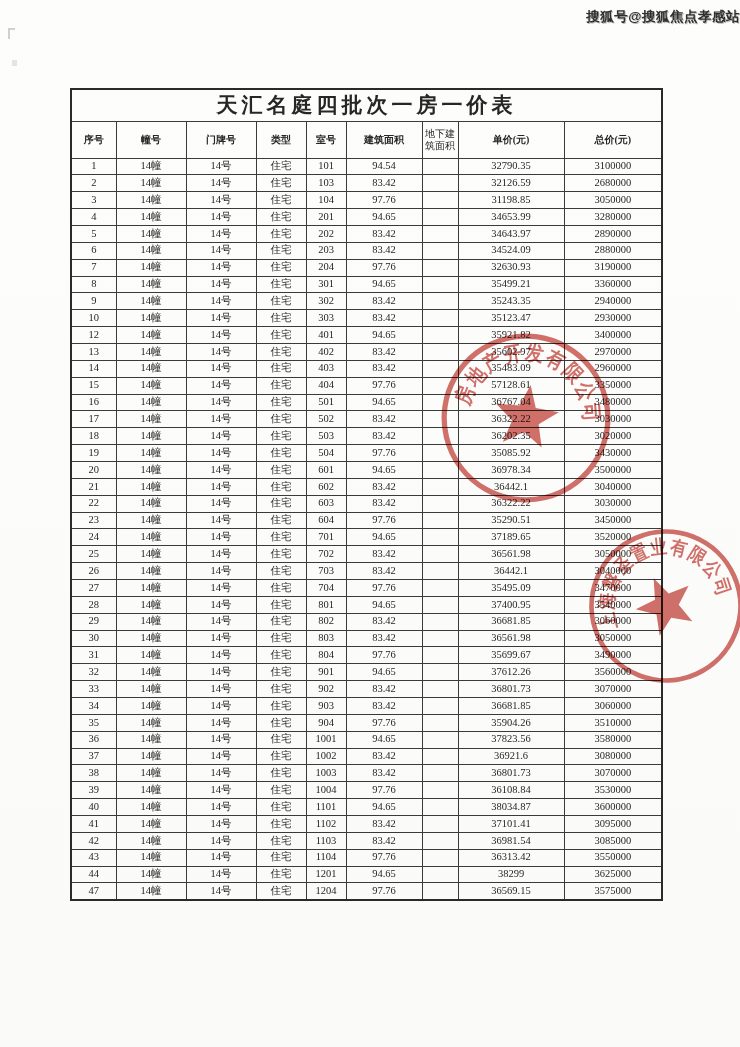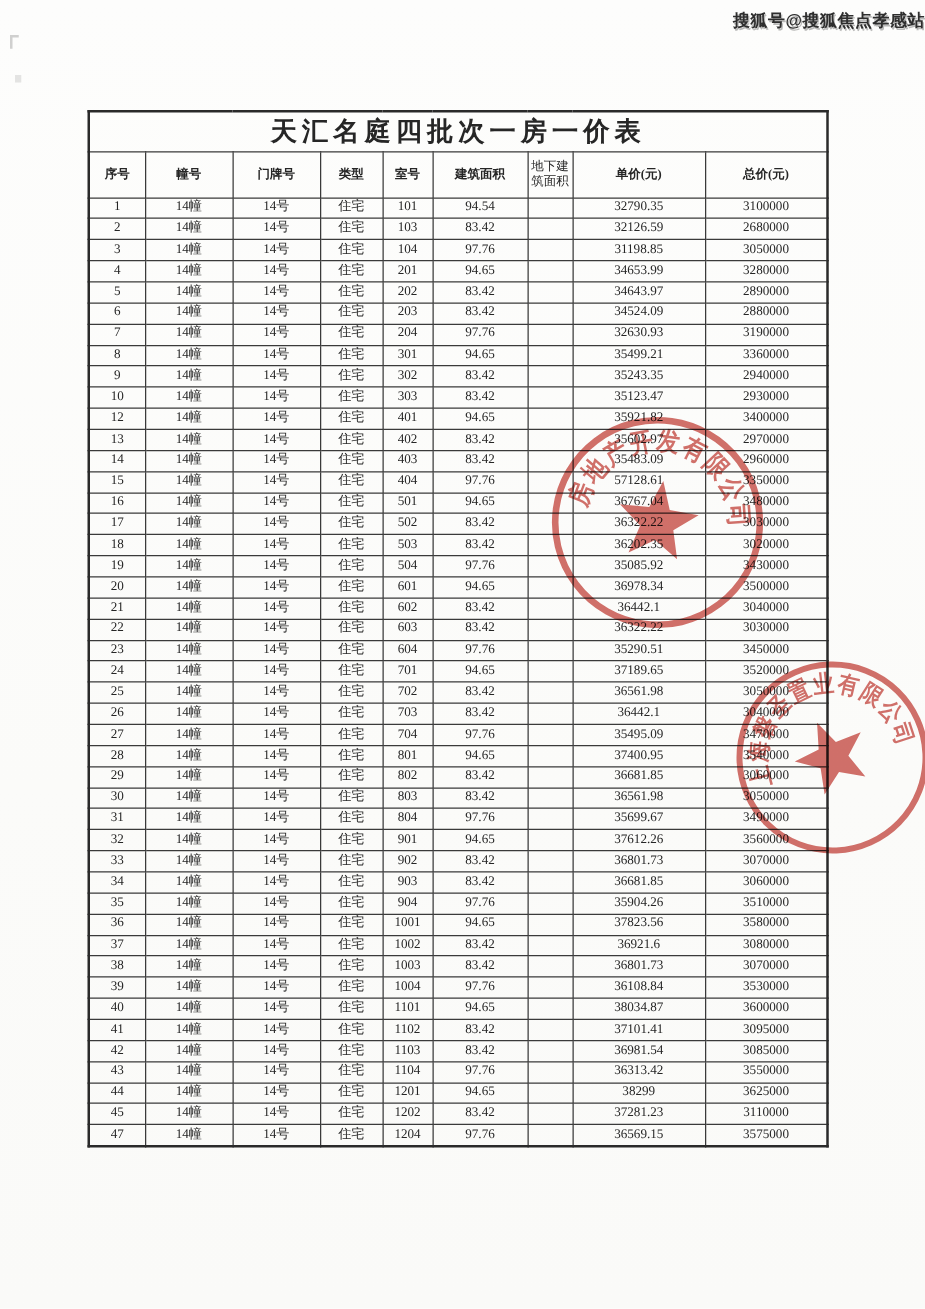--- a/index.html
+++ b/index.html
@@ -568,31 +568,20 @@
           <td>14幢</td>
           <td>14号</td>
           <td>住宅</td>
           <td>1201</td>
           <td>94.65</td>
           <td></td>
           <td>38299</td>
           <td>3625000</td>
         </tr>
         <tr>
-          <td>45</td>
-          <td>14幢</td>
-          <td>14号</td>
-          <td>住宅</td>
-          <td>1202</td>
-          <td>83.42</td>
-          <td></td>
-          <td>37281.23</td>
-          <td>3110000</td>
-        </tr>
-        <tr>
           <td>47</td>
           <td>14幢</td>
           <td>14号</td>
           <td>住宅</td>
           <td>1204</td>
           <td>97.76</td>
           <td></td>
           <td>36569.15</td>
           <td>3575000</td>
         </tr>

